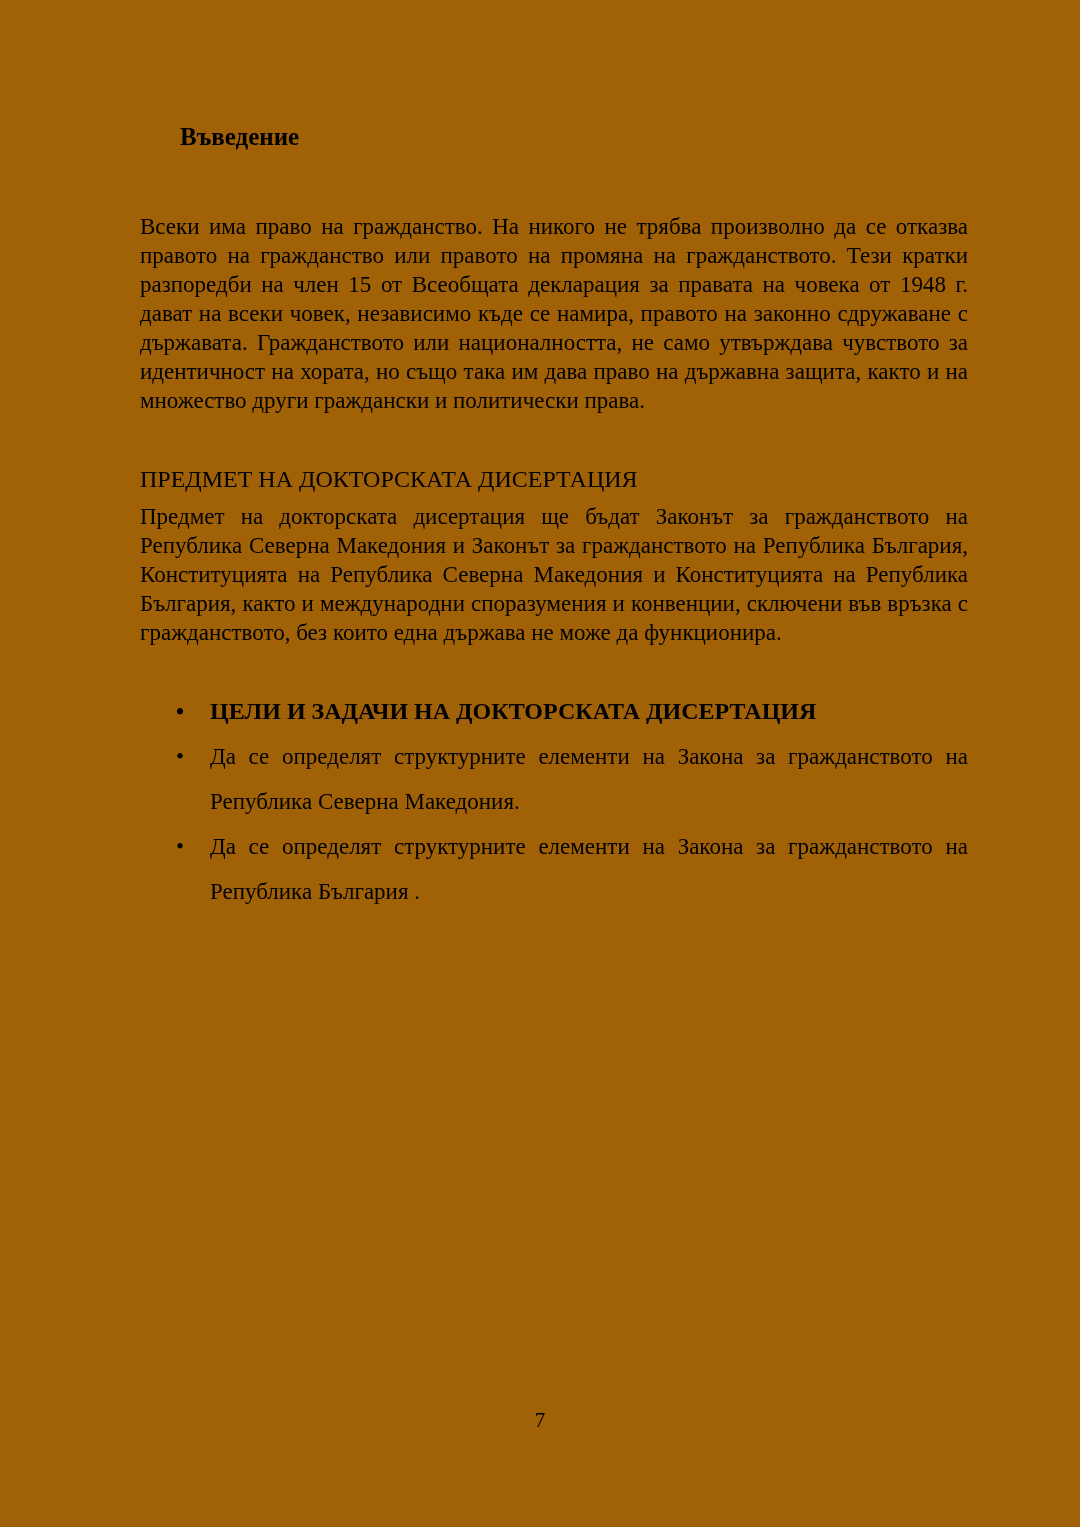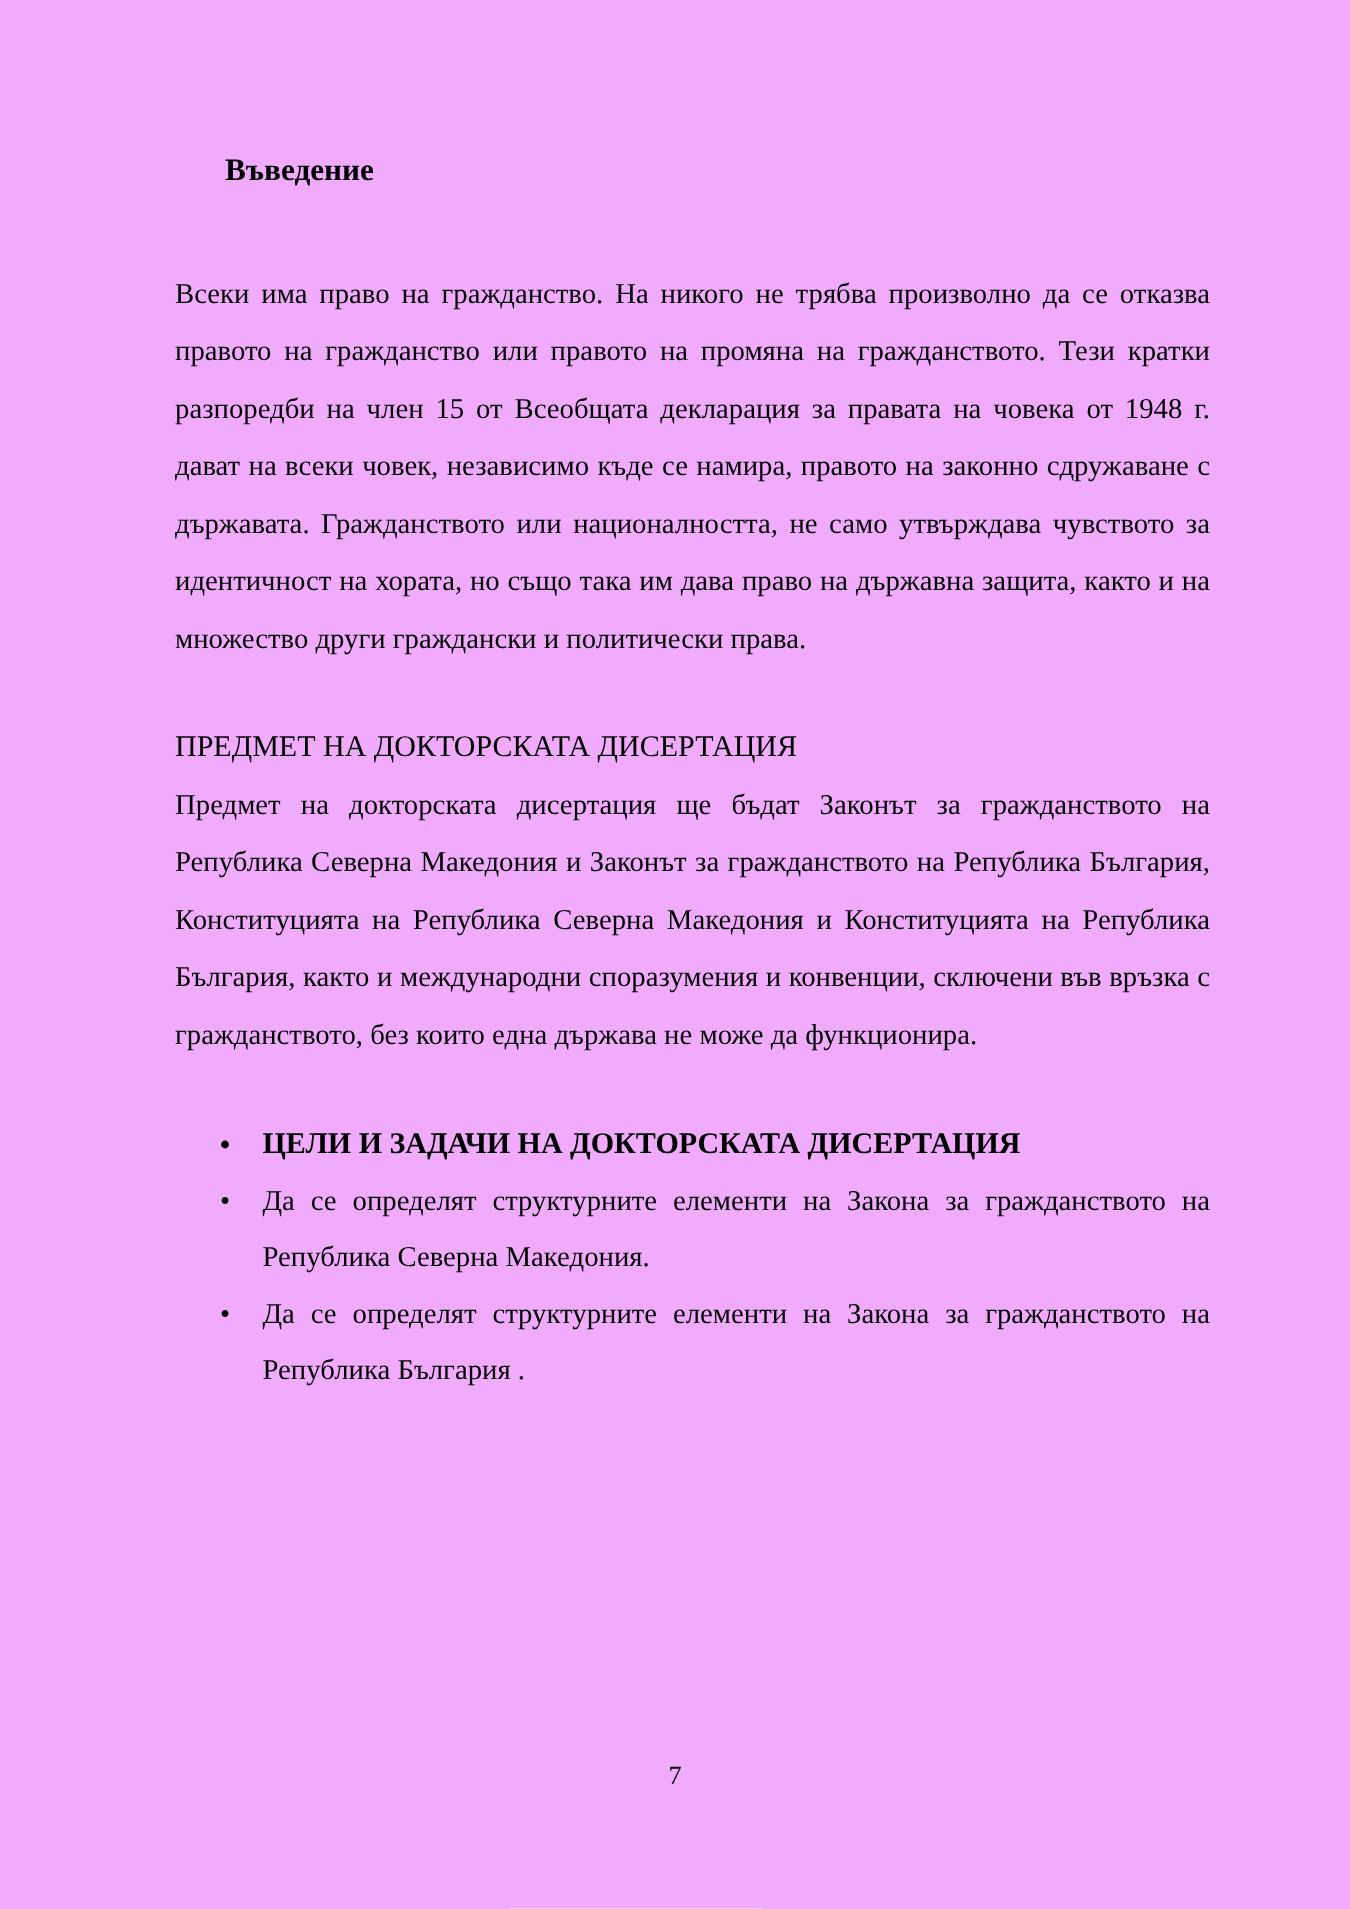--- a/index.html
+++ b/index.html
@@ -5,37 +5,37 @@
   html, body {
     margin: 0;
     padding: 0;
     background: #ffffff;
   }
   .page {
     position: relative;
     width: 1080px;
     height: 1527px;
     margin: 0 auto;
-    background: #f0abfc;
+    background: #a16207;
     font-family: "Liberation Serif", "DejaVu Serif", serif;
     color: #000000;
     overflow: hidden;
   }
   .content {
     padding: 122px 112px 0 140px;
   }
   .intro-heading {
     font-size: 25px;
     font-weight: bold;
     margin: 0 0 0 40px;
     line-height: 30px;
   }
   .para {
     font-size: 23px;
-    line-height: 46px;
+    line-height: 29px;
     text-align: justify;
     margin: 0;
   }
   .para.first {
     margin-top: 60px;
   }
   .section-heading {
     font-size: 24px;
     font-weight: normal;
     margin: 42px 0 0 0;

